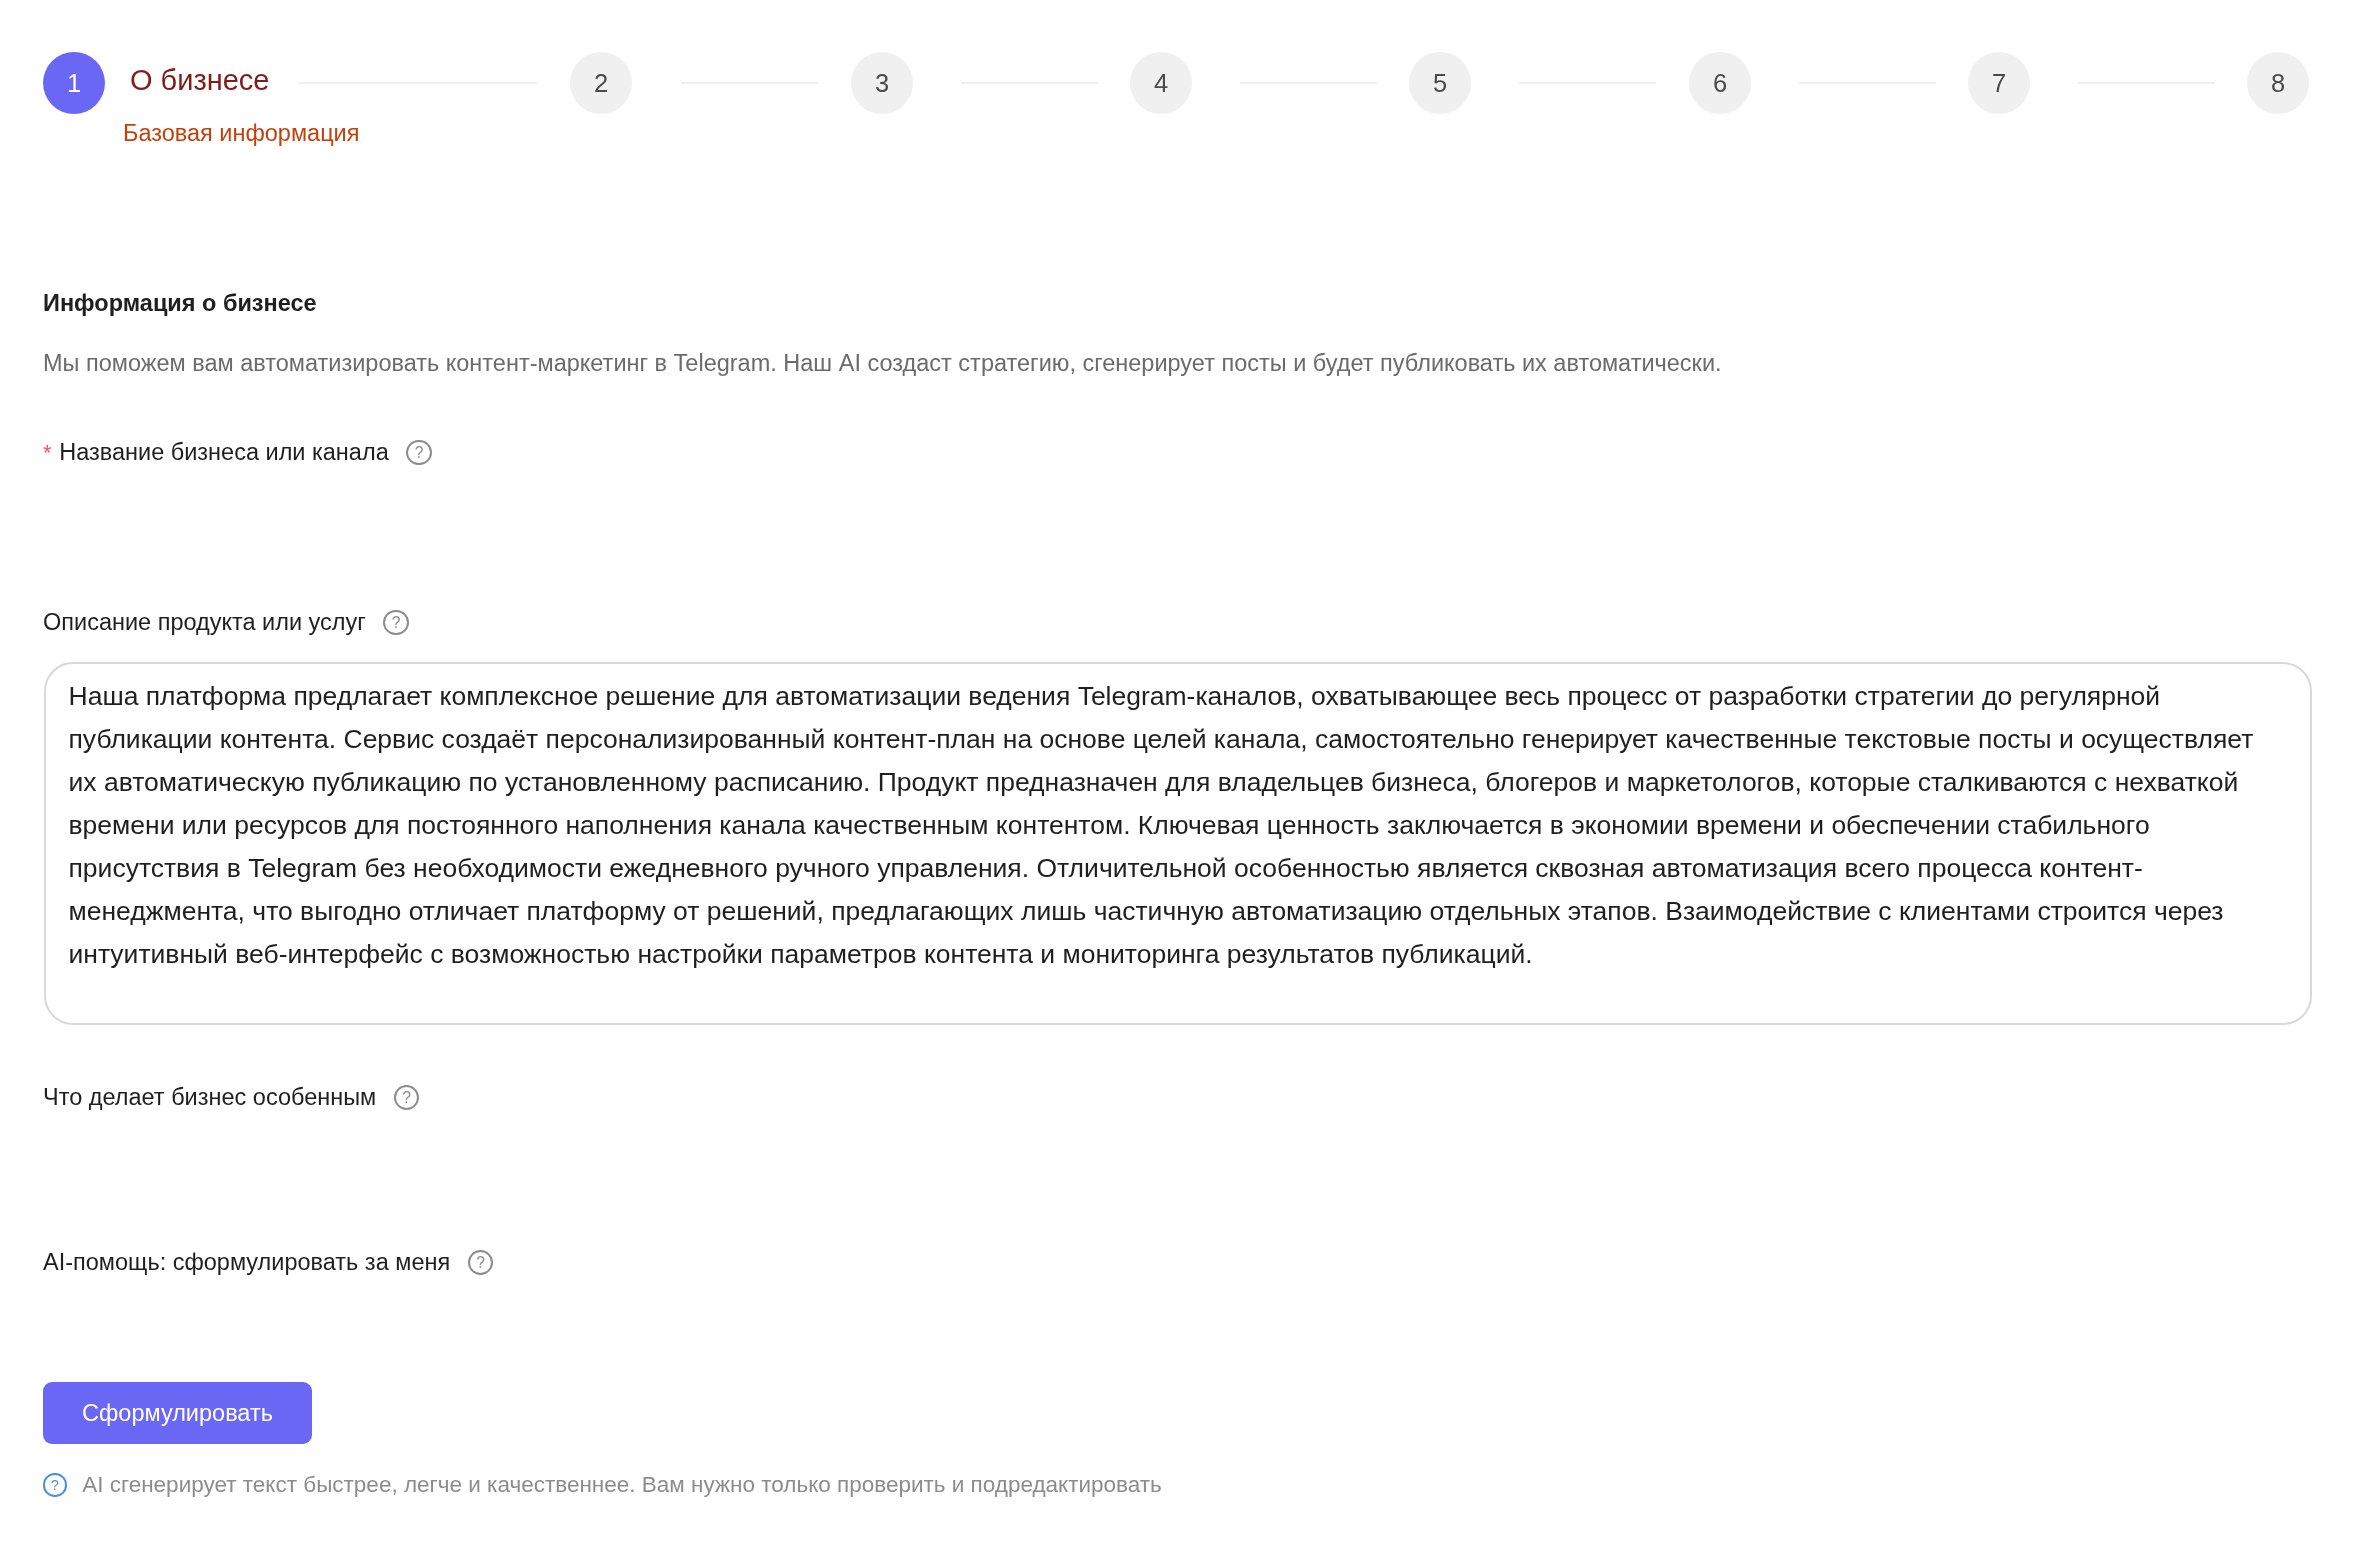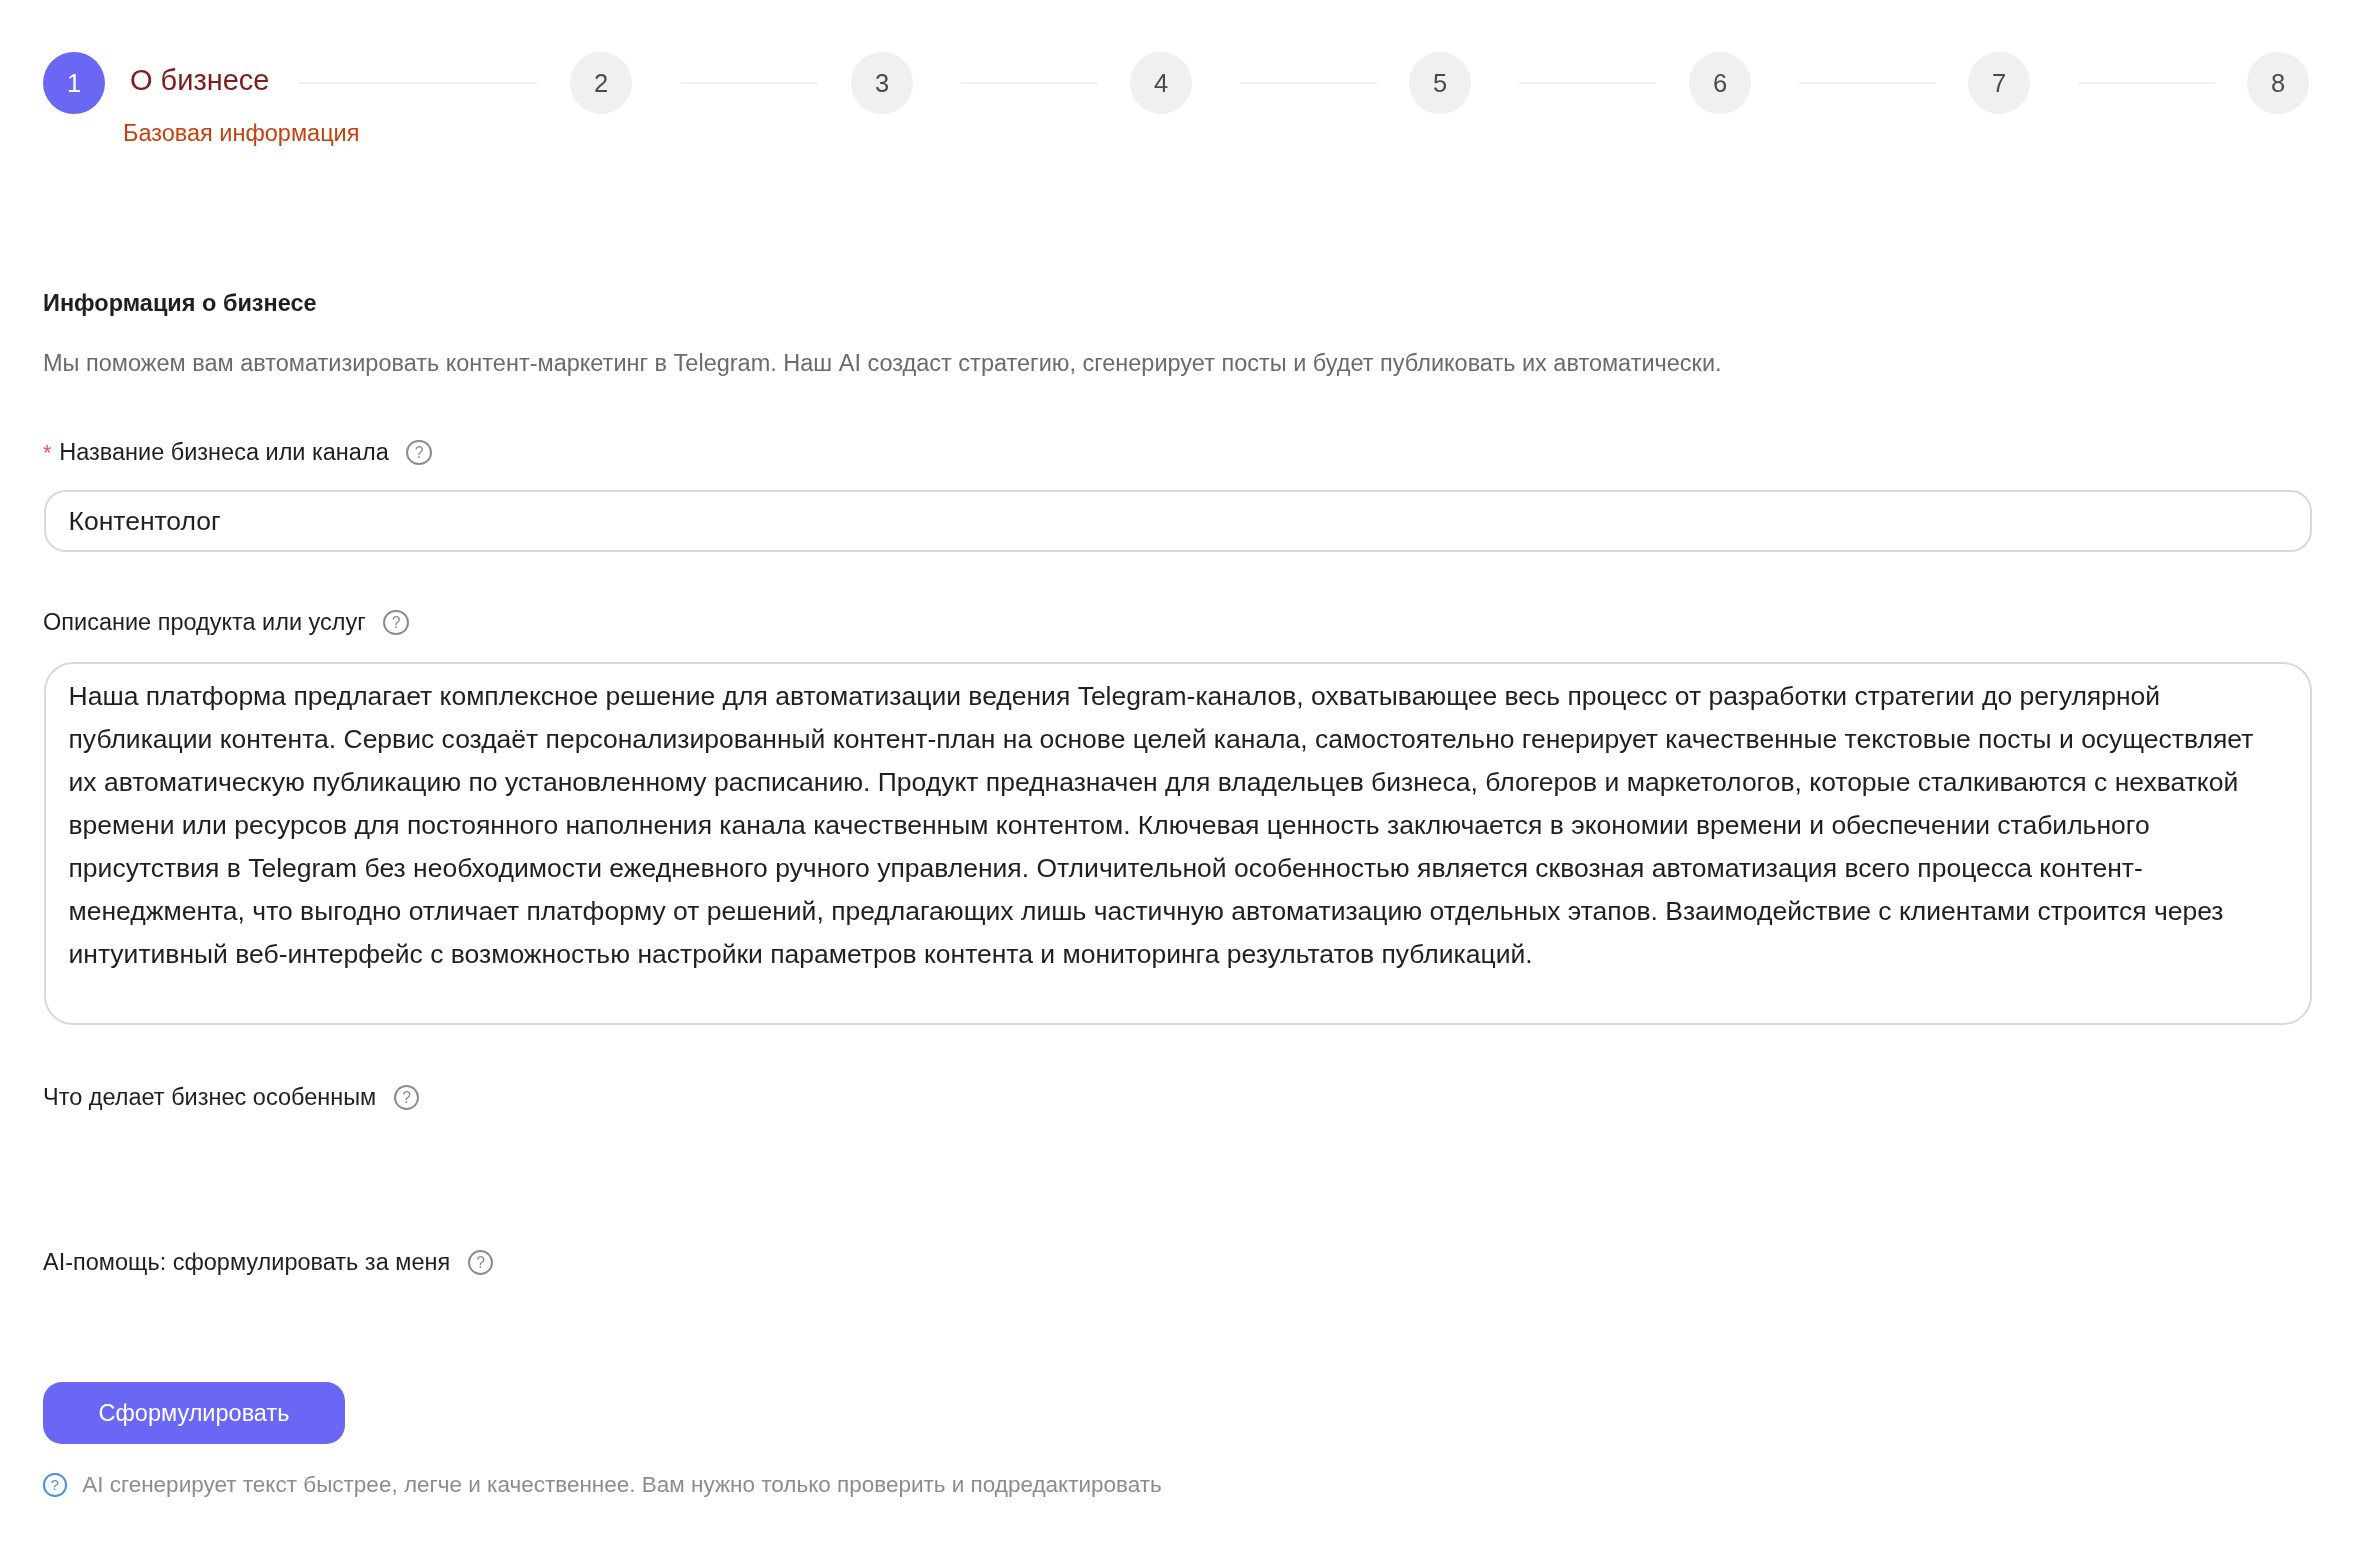--- a/index.html
+++ b/index.html
@@ -53,22 +53,22 @@
       display: flex; align-items: center; white-space: nowrap; overflow: hidden;
     }
     .text-input.placeholder { color: #bfbfbf; }
     .textarea {
       position: absolute; left: 44px; top: 662px; width: 2268px; height: 363px;
       border: 2px solid #d9d9d9; border-radius: 29px; background: #fff;
       font-size: 26.5px; line-height: 43px; color: #1f1f1f; padding: 10.8px 22.5px;
       overflow: hidden;
     }
     .primary-btn {
-      position: absolute; left: 43px; top: 1382px; width: 302px; height: 62px;
-      background: #6a67f5; border-radius: 19px; color: #fff; font-size: 23.5px;
+      position: absolute; left: 43px; top: 1382px; width: 269px; height: 62px;
+      background: #6a67f5; border-radius: 9px; color: #fff; font-size: 23.5px;
       display: flex; align-items: center; justify-content: center; border: none;
     }
     .hint {
       position: absolute; left: 43px; top: 1472px; display: flex; align-items: center;
       font-size: 22.5px; color: #8c8c8c; white-space: nowrap;
     }
     .hint-icon {
       display: inline-flex; align-items: center; justify-content: center;
       width: 23.5px; height: 23.5px; border-radius: 50%; border: 2px solid #4a90e2;
       color: #4a90e2; font-size: 14.7px; margin-right: 15.7px;
@@ -107,23 +107,20 @@
   </div>
 
   <div class="section-title">Информация о бизнесе</div>
   <div class="section-desc">Мы поможем вам автоматизировать контент-маркетинг в Telegram. Наш AI создаст стратегию, сгенерирует посты и будет публиковать их автоматически.</div>
 
   <div class="field-label" style="top:437px">
     <span class="required">*</span>
     <span>Название бизнеса или канала</span>
     <span class="help-icon">?</span>
   </div>
-  <div class="text-input" style="top:490px;width:2268px;height:62px">
-    <span>Контентолог</span>
-  </div>
 
   <div class="field-label" style="top:607px">
     <span>Описание продукта или услуг</span>
     <span class="help-icon">?</span>
   </div>
   <div class="textarea">Наша платформа предлагает комплексное решение для автоматизации ведения Telegram-каналов, охватывающее весь процесс от разработки стратегии до регулярной публикации контента. Сервис создаёт персонализированный контент-план на основе целей канала, самостоятельно генерирует качественные текстовые посты и осуществляет их автоматическую публикацию по установленному расписанию. Продукт предназначен для владельцев бизнеса, блогеров и маркетологов, которые сталкиваются с нехваткой времени или ресурсов для постоянного наполнения канала качественным контентом. Ключевая ценность заключается в экономии времени и обеспечении стабильного присутствия в Telegram без необходимости ежедневного ручного управления. Отличительной особенностью является сквозная автоматизация всего процесса контент-менеджмента, что выгодно отличает платформу от решений, предлагающих лишь частичную автоматизацию отдельных этапов. Взаимодействие с клиентами строится через интуитивный веб-интерфейс с возможностью настройки параметров контента и мониторинга результатов публикаций.</div>
 
   <div class="field-label" style="top:1082px">
     <span>Что делает бизнес особенным</span>
     <span class="help-icon">?</span>

